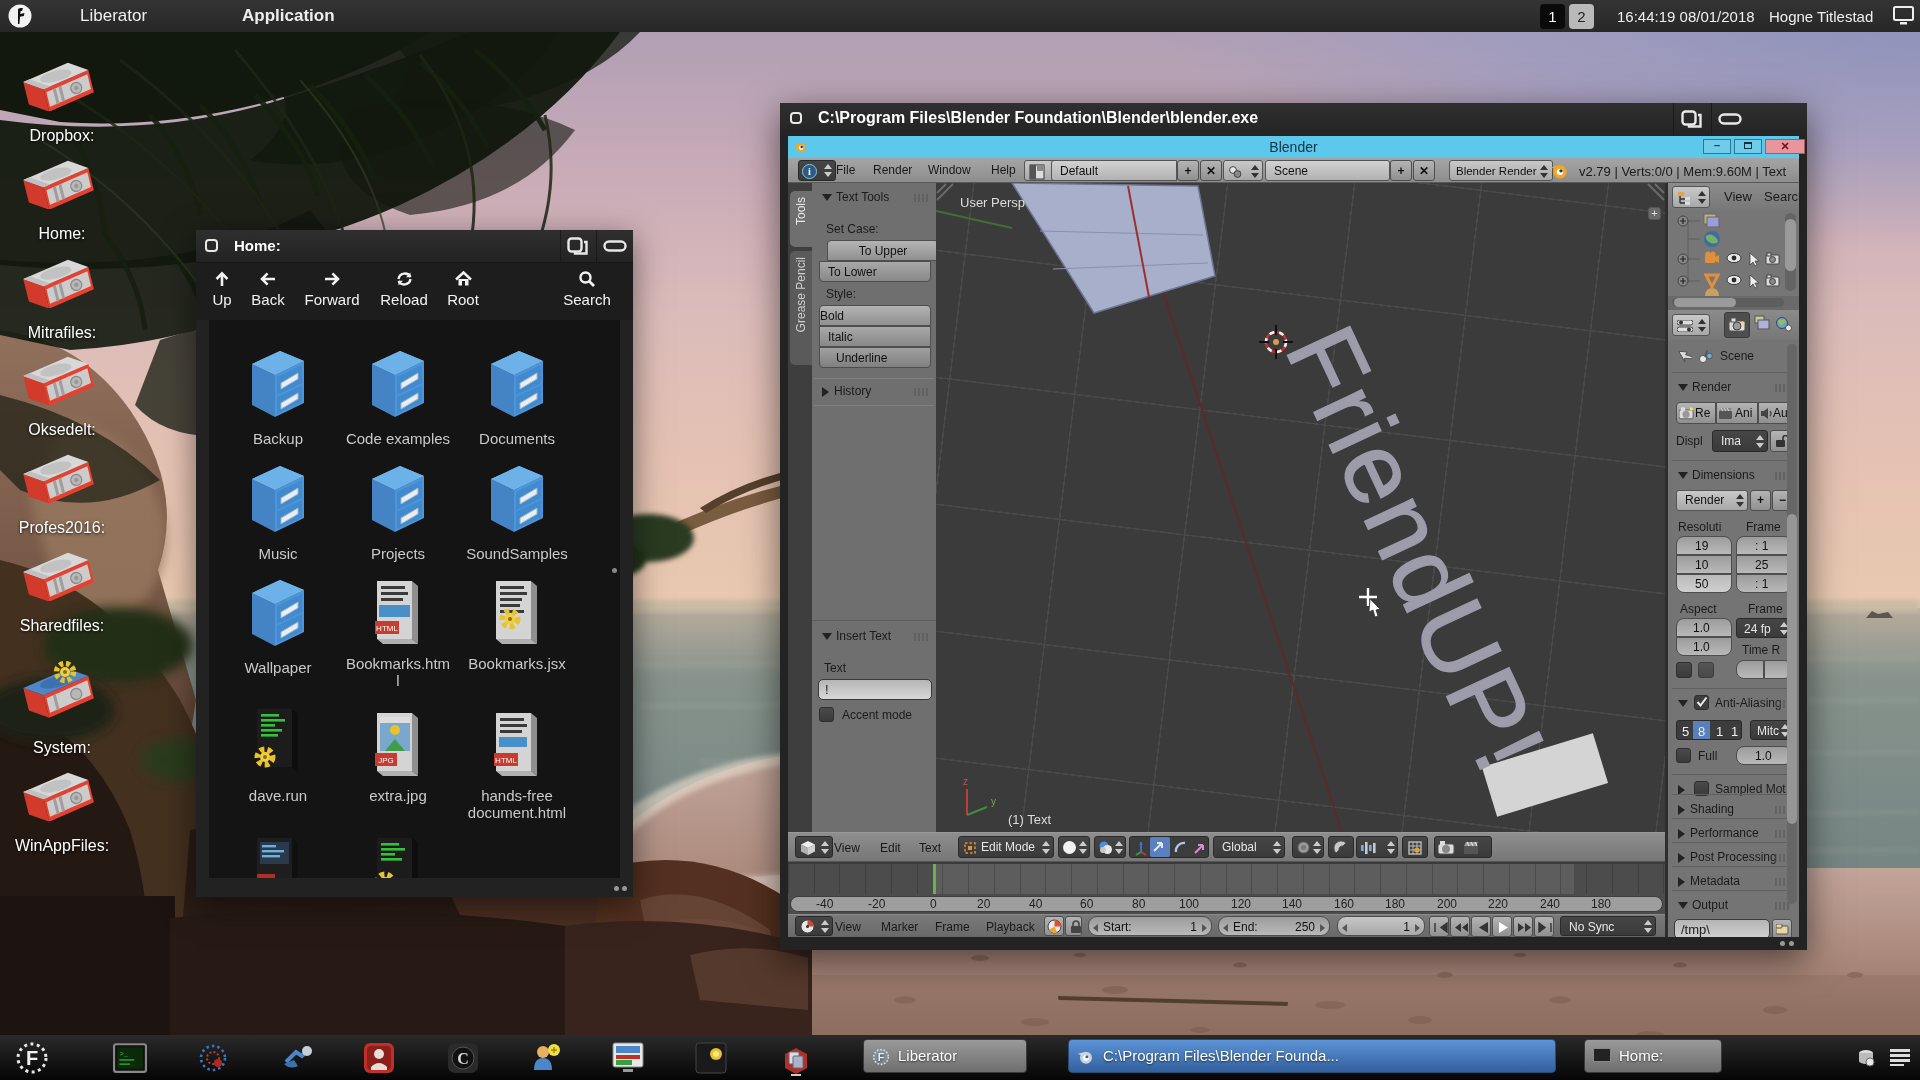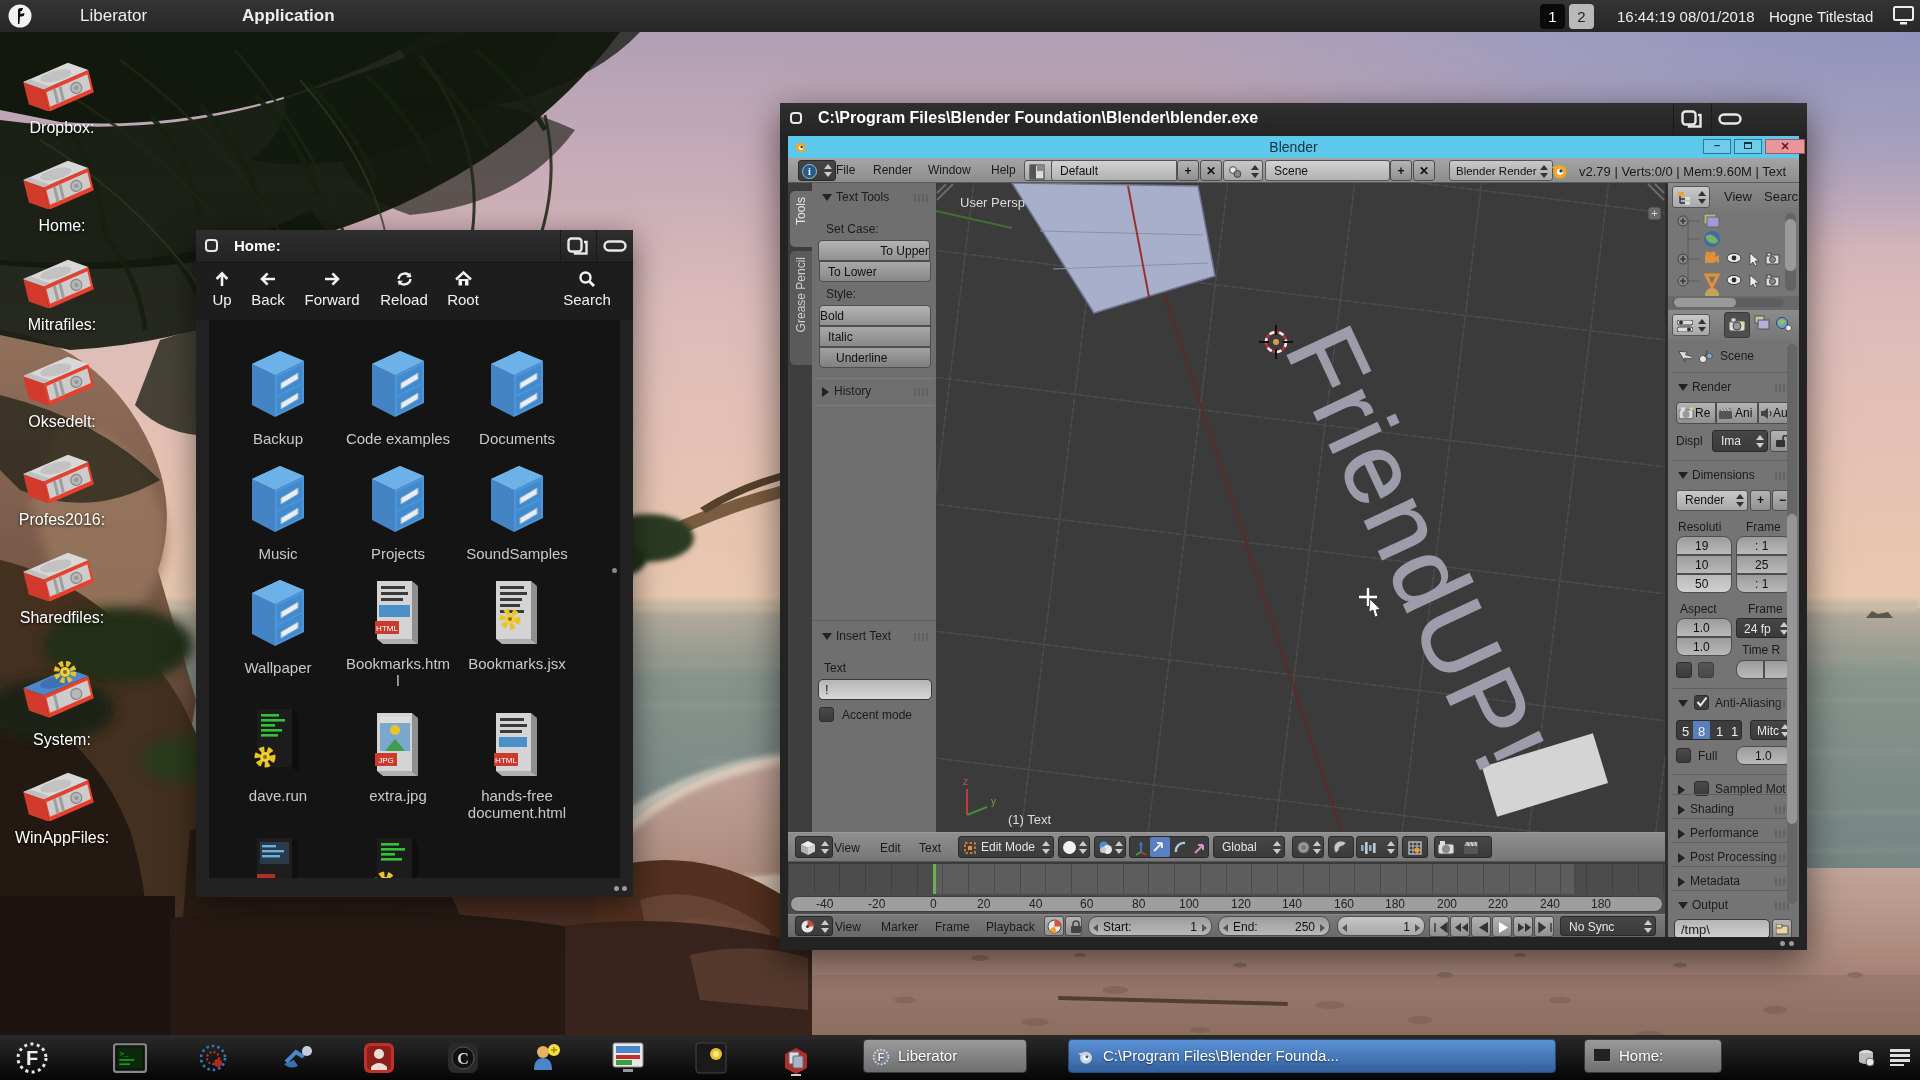--- a/index.html
+++ b/index.html
@@ -8,21 +8,21 @@
 #screen { position:absolute; left:0; top:0; width:1920px; height:1080px; overflow:hidden; }
 .abs { position:absolute; }
 
 
 #menubar { position:absolute; left:0; top:0; width:1920px; height:32px;
   background:linear-gradient(#343434,#272727); color:#eee; font-size:17px; z-index:50; }
 #menubar .mtxt { position:absolute; top:6px; }
 
 
 .dicon { position:absolute; width:120px; text-align:center; z-index:5; }
-.dicon .lbl { color:#fff; font-size:16px; text-shadow:0 1px 3px rgba(0,0,0,.9); margin-top:4px; }
+.dicon .lbl { color:#fff; font-size:16px; text-shadow:0 1px 3px rgba(0,0,0,.9); margin-top:12px; }
 
 
 #fwin { position:absolute; left:196px; top:230px; width:437px; height:667px;
   background:#222222; z-index:20; box-shadow:0 8px 30px rgba(0,0,0,.5); }
 #ftitle { position:absolute; left:0; top:0; right:0; height:32px; background:linear-gradient(#2e2e2e,#232323); }
 #ftitle .t { position:absolute; left:38px; top:7px; color:#fff; font-weight:bold; font-size:15px; }
 #ftoolbar { position:absolute; left:0; top:32px; right:0; height:58px; background:#1d1d1d; border-top:1px solid #161616;}
 .tbi { position:absolute; top:7px; text-align:center; color:#f2f2f2; font-size:15px; }
 .tbi svg { display:block; margin:0 auto 3px; }
 #fcontent { position:absolute; left:13px; top:90px; width:411px; bottom:19px; background:#141414; overflow:hidden; }
@@ -392,21 +392,21 @@
 
     <div class="abs" style="left:0;top:0;width:148px;height:649px;background:#6f6f6f">
       <div class="abs" style="left:0;top:0;width:24px;height:649px;background:#3e3e3e"></div>
       <div class="abs" style="left:2px;top:8px;width:22px;height:56px;background:#6f6f6f;border-radius:5px 0 0 5px"></div>
       <div class="abs" style="left:6px;top:14px;color:#e8e8e8;font-size:12px;writing-mode:vertical-rl;transform:rotate(180deg)">Tools</div>
       <div class="abs" style="left:2px;top:68px;width:22px;height:114px;background:#5a5a5a;border-radius:5px 0 0 5px"></div>
       <div class="abs" style="left:6px;top:74px;color:#cfcfcf;font-size:12px;writing-mode:vertical-rl;transform:rotate(180deg)">Grease Pencil</div>
       <div class="abs phead" style="left:34px;top:7px"><span class="tri down" style="margin-right:4px"></span>Text Tools</div>
       <div class="grip" style="right:6px;top:11px"></div>
       <div class="abs plabel" style="left:38px;top:39px">Set Case:</div>
-      <div class="pbtn" style="left:30px;top:57px;width:112px;height:21px;border-radius:4px 4px 0 0;line-height:20px;text-align:right;padding-left:0">To Upper</div>
+      <div class="pbtn" style="left:39px;top:57px;width:112px;height:21px;border-radius:4px 4px 0 0;line-height:20px;text-align:center;padding-left:0">To Upper</div>
       <div class="pbtn" style="left:31px;top:78px;width:112px;height:21px;border-radius:0 0 4px 4px;line-height:20px;text-align:left;padding-left:8px;background:linear-gradient(#a8a8a8,#888)">To Lower</div>
       <div class="abs plabel" style="left:38px;top:104px">Style:</div>
       <div class="pbtn" style="left:31px;top:122px;width:112px;height:21px;border-radius:4px 4px 0 0;line-height:20px;text-align:left;">Bold</div>
       <div class="pbtn" style="left:31px;top:143px;width:112px;height:21px;border-radius:0;line-height:20px;text-align:left;padding-left:8px;background:linear-gradient(#a8a8a8,#888)">Italic</div>
       <div class="pbtn" style="left:31px;top:164px;width:112px;height:21px;border-radius:0 0 4px 4px;line-height:20px;text-align:left;padding-left:16px;background:linear-gradient(#a0a0a0,#808080)">Underline</div>
       <div class="abs" style="left:26px;top:195px;width:120px;height:1px;background:#7e7e7e"></div>
       <div class="abs phead" style="left:34px;top:201px"><span class="tri right" style="margin-right:5px"></span>History</div>
       <div class="grip" style="right:6px;top:205px"></div>
       <div class="abs" style="left:26px;top:222px;width:120px;height:1px;background:#7e7e7e"></div>
       <div class="abs" style="left:24px;top:437px;width:124px;height:1px;background:#5e5e5e"></div>

